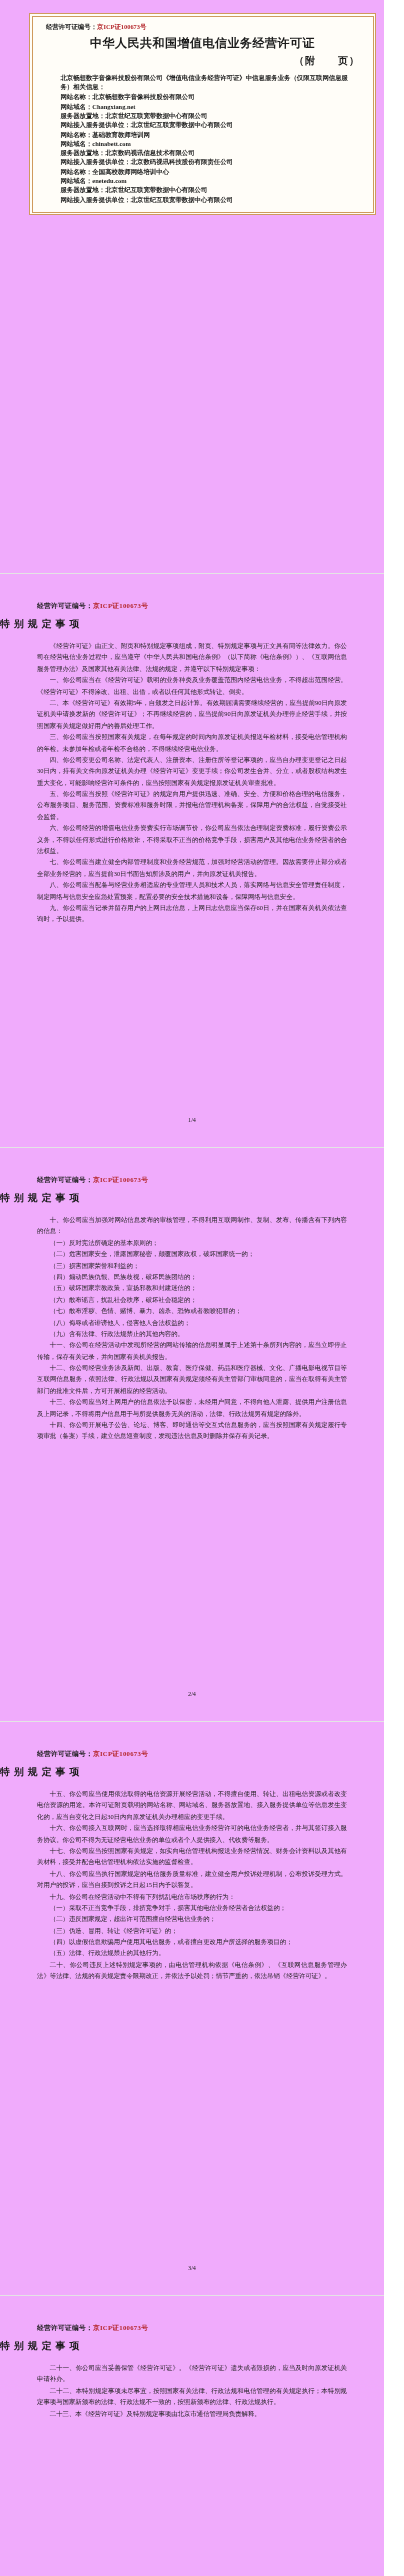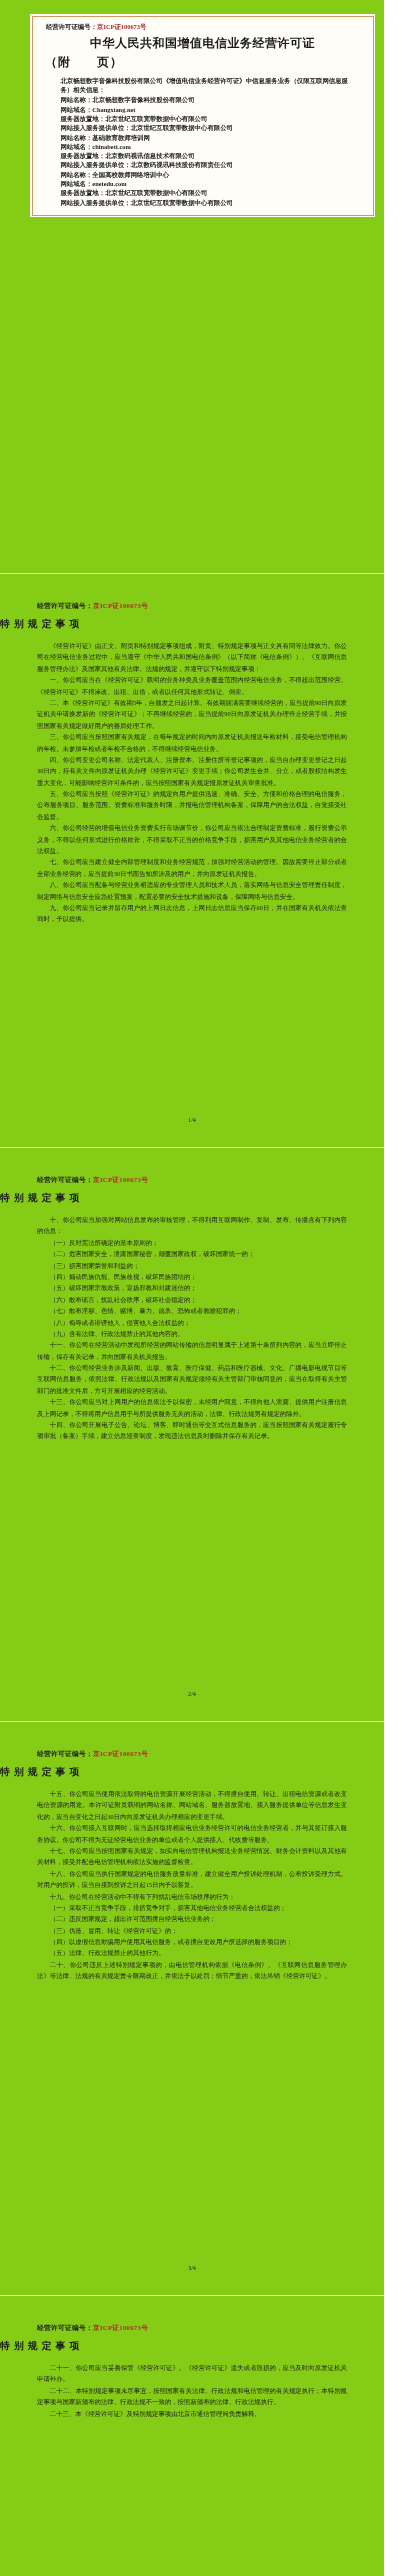--- a/index.html
+++ b/index.html
@@ -6,21 +6,21 @@
   html, body { margin: 0; padding: 0; background: #ffffff; }
   #doc {
     width: 405px;
     font-family: "Liberation Serif", "DejaVu Serif", serif;
     color: #1c1c1c;
   }
   .page {
     position: relative;
     width: 384px;
     height: 574px;
-    background: #84cc16;
+    background: #f0abfc;
     border-bottom: 1px solid #e4e4e4;
     overflow: hidden;
   }
   .page.last { border-bottom: none; }
 
   
   .page-header {
     position: absolute;
     top: 28px;
     left: 37px;
@@ -58,22 +58,22 @@
     margin: 0 0 3.1px 1px;
   }
   .cert-title {
     text-align: center;
     font-size: 12px;
     font-weight: bold;
     letter-spacing: 0.5px;
     margin: 0;
   }
   .cert-subtitle {
-    text-align: left;
-    font-size: 12px;
+    text-align: right;
+    font-size: 10px;
     font-weight: bold;
     margin: 1.5px 0 5.2px 0;
     letter-spacing: 1px;
     font-family: Liberation Mono, monospace;
   }
   .cert-intro {
     font-size: 6.4px;
     font-weight: bold;
     line-height: 1.45;
     margin: 0 5.2px 1px 15.5px;

